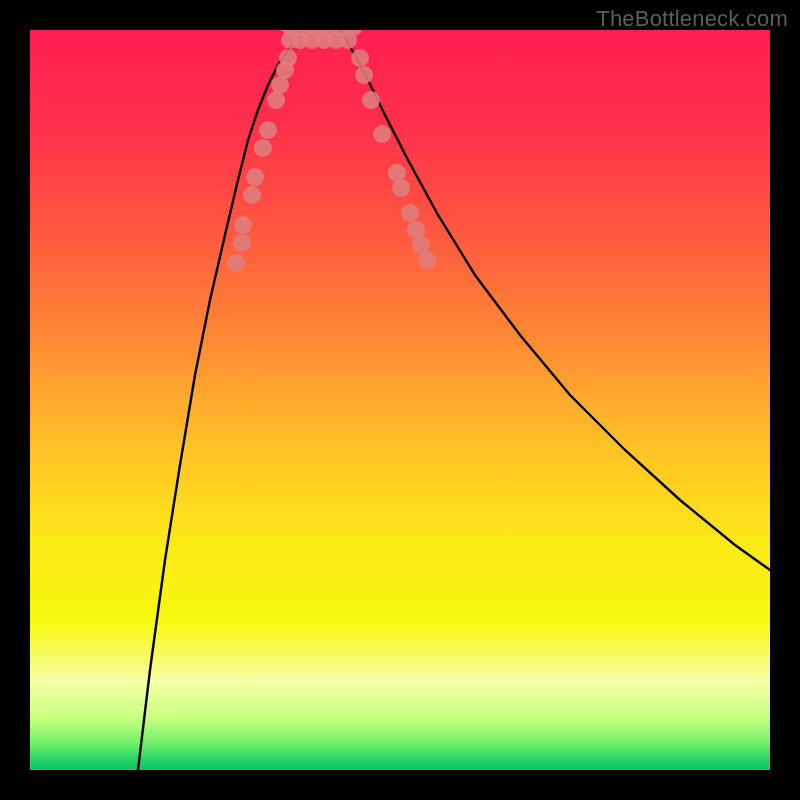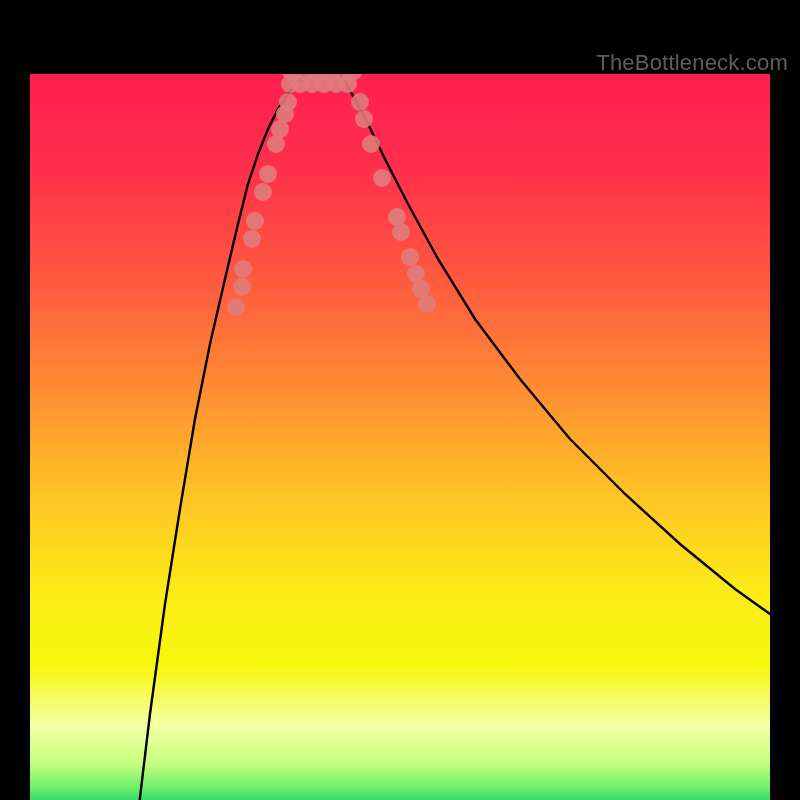--- a/index.html
+++ b/index.html
@@ -9,21 +9,20 @@
     height: 800px;
     overflow: hidden;
     background: #000;
     font-family: Arial, Helvetica, sans-serif;
   }
   .frame {
     position: relative;
     width: 800px;
     height: 584px;
     background: #000;
-    margin-top: 44px;
   }
   .plot-area {
     position: absolute;
     left: 30px;
     top: 30px;
     width: 740px;
     height: 740px;
     overflow: hidden;
   }
   .gradient-bg {

